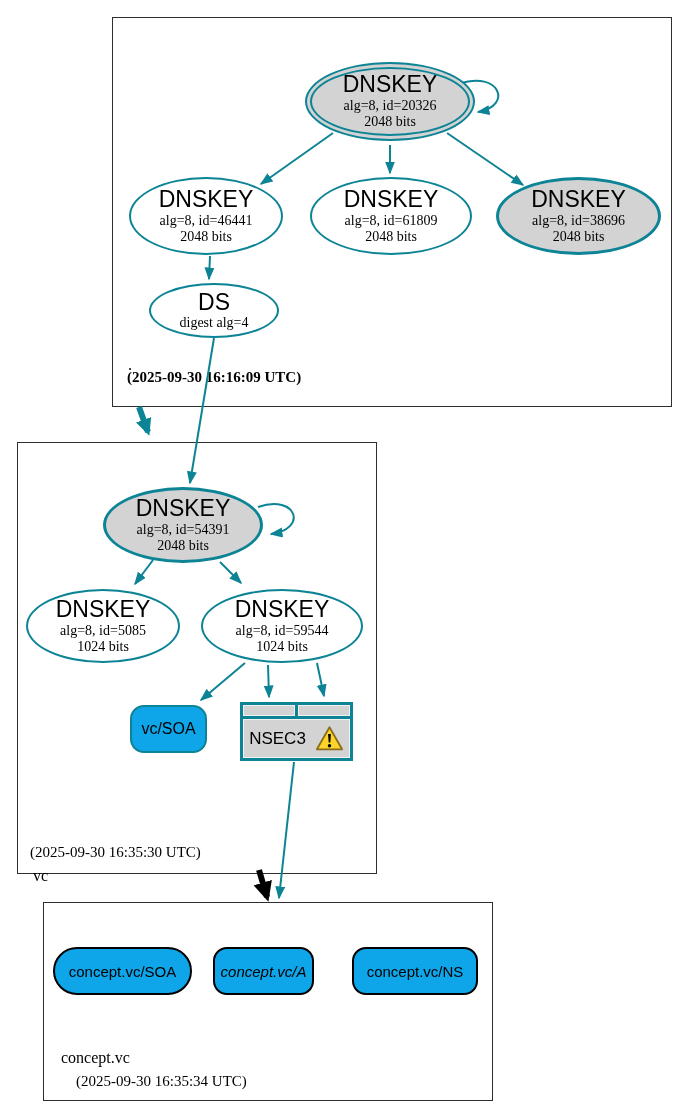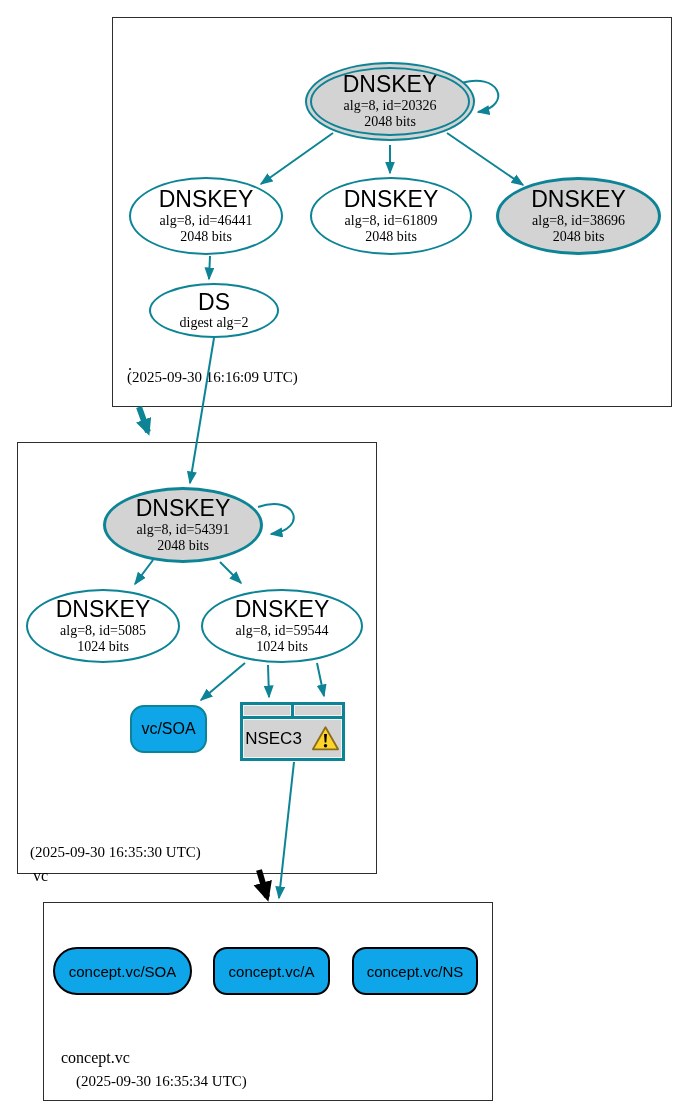--- a/index.html
+++ b/index.html
@@ -46,21 +46,21 @@
 </head>
 <body>
 
 <div class="canvas">
 
   <div class="zonebox" style="left:112px;top:17px;width:558px;height:388px;"></div>
   <div class="zonebox" style="left:17px;top:442px;width:358px;height:430px;"></div>
   <div class="zonebox" style="left:43px;top:902px;width:448px;height:197px;"></div>
 
   <div class="zone-label" style="left:128px;top:356px;">.</div>
-  <div class="zone-ts" style="left:127px;top:369px;">(2025-09-30 16:16:09 UTC)</div>
+  <div class="zone-ts" style="left:127px;top:369px;font-weight:bold;">(2025-09-30 16:16:09 UTC)</div>
 
   <div class="zone-label" style="left:33px;top:819px;margin-top:48px;">vc</div>
   <div class="zone-ts" style="left:30px;top:844px;">(2025-09-30 16:35:30 UTC)</div>
 
   <div class="zone-label" style="left:61px;top:1049px;">concept.vc</div>
   <div class="zone-ts" style="left:60px;top:1073px;margin-left:16px;">(2025-09-30 16:35:34 UTC)</div>
 
   <svg class="edges" width="685" height="1117" viewBox="0 0 685 1117">
     <defs>
       <marker id="ah" markerUnits="userSpaceOnUse" markerWidth="14" markerHeight="11" refX="11.5" refY="5" orient="auto">
@@ -115,21 +115,21 @@
   </div>
 
   <div class="node ellipse gray" style="left:496px;top:177px;width:165px;height:78px;">
     <div class="title">DNSKEY</div>
     <div class="attr">alg=8, id=38696</div>
     <div class="attr">2048 bits</div>
   </div>
 
   <div class="node ellipse" style="left:149px;top:283px;width:130px;height:55px;text-align:center;">
     <div class="title">DS</div>
-    <div class="attr">digest alg=2</div>
+    <div class="attr">digest alg=4</div>
   </div>
 
   <div class="node ellipse gray" style="left:103px;top:487px;width:160px;height:76px;">
     <div class="title">DNSKEY</div>
     <div class="attr">alg=8, id=54391</div>
     <div class="attr">2048 bits</div>
   </div>
 
   <div class="node ellipse" style="left:26px;top:589px;width:154px;height:74px;">
     <div class="title">DNSKEY</div>
@@ -140,38 +140,38 @@
   <div class="node ellipse" style="left:201px;top:589px;width:162px;height:74px;">
     <div class="title">DNSKEY</div>
     <div class="attr">alg=8, id=59544</div>
     <div class="attr">1024 bits</div>
   </div>
 
   <div class="node rrset tealb" style="left:130px;top:705px;width:77px;height:48px;">
     <span>vc/SOA</span>
   </div>
 
-  <div class="node nsec3" style="left:240px;top:702px;width:105px;height:59px;">
+  <div class="node nsec3" style="left:240px;top:702px;width:113px;height:59px;">
     <div class="toprow">
       <div class="cell"></div>
       <div class="cell"></div>
     </div>
     <div class="main">
       <span>NSEC3</span>
       <svg width="29" height="27" viewBox="0 0 32 30">
         <polygon points="16,2.5 30,27 2,27" fill="#ffd42a" stroke="#8a6d1a" stroke-width="2" stroke-linejoin="round"></polygon>
         <polygon points="14.4,10 17.6,10 16.9,19.5 15.1,19.5" fill="#000"></polygon>
         <circle cx="16" cy="23" r="1.9" fill="#000"></circle>
       </svg>
     </div>
   </div>
 
   <div class="node rrset" style="left:53px;top:947px;width:139px;height:48px;border-radius:24px;">
     <span>concept.vc/SOA</span>
   </div>
-  <div class="node rrset" style="left:213px;top:947px;width:117px;height:48px;">
+  <div class="node rrset" style="left:213px;top:947px;width:101px;height:48px;font-style:italic;">
     <span>concept.vc/A</span>
   </div>
   <div class="node rrset" style="left:352px;top:947px;width:126px;height:48px;">
     <span>concept.vc/NS</span>
   </div>
 
 </div>
 
 </body></html>

